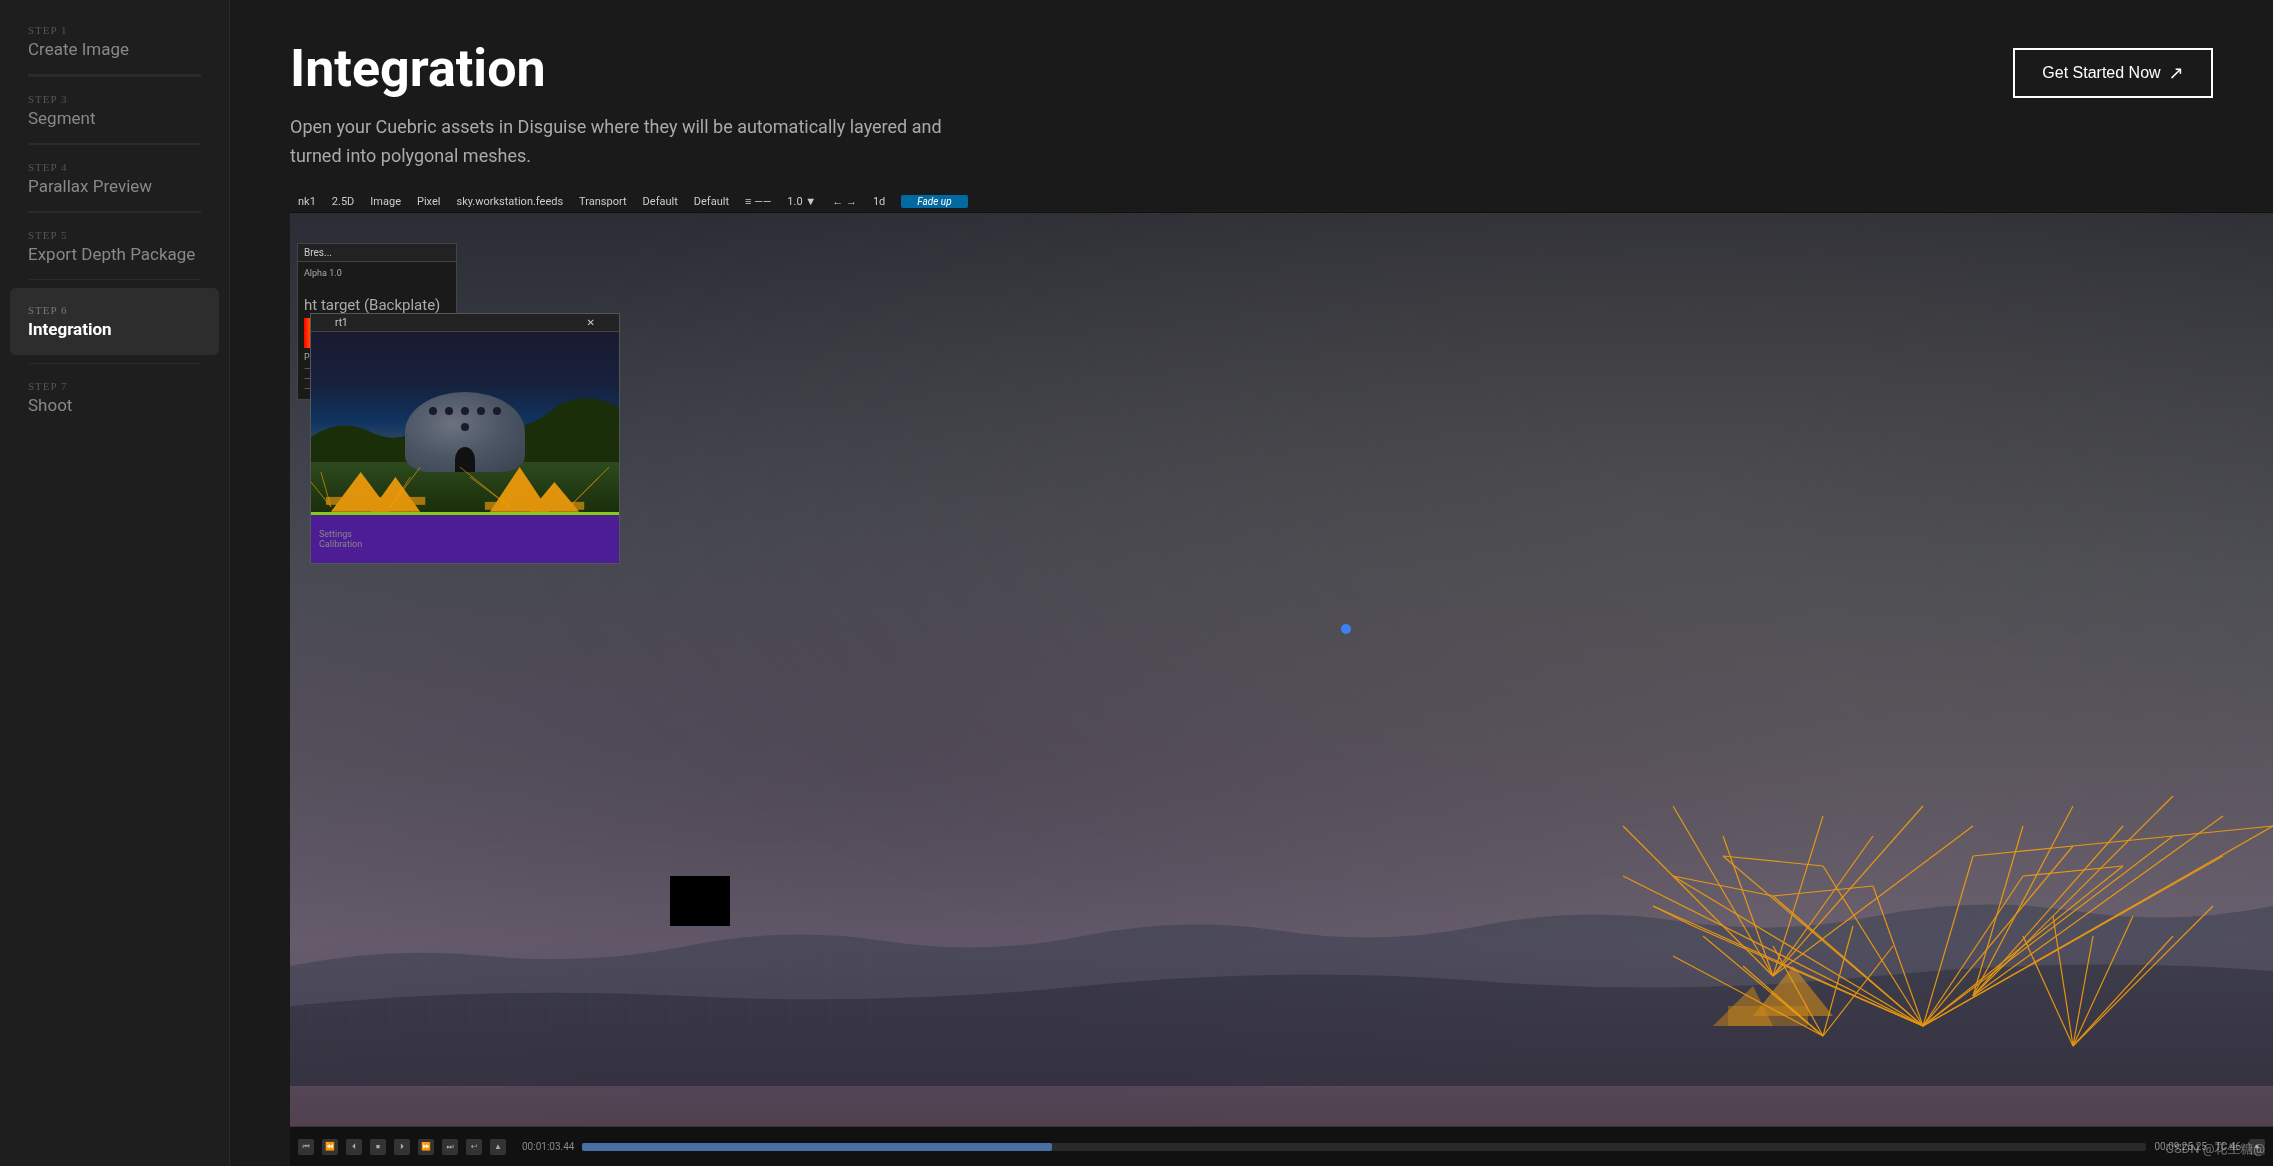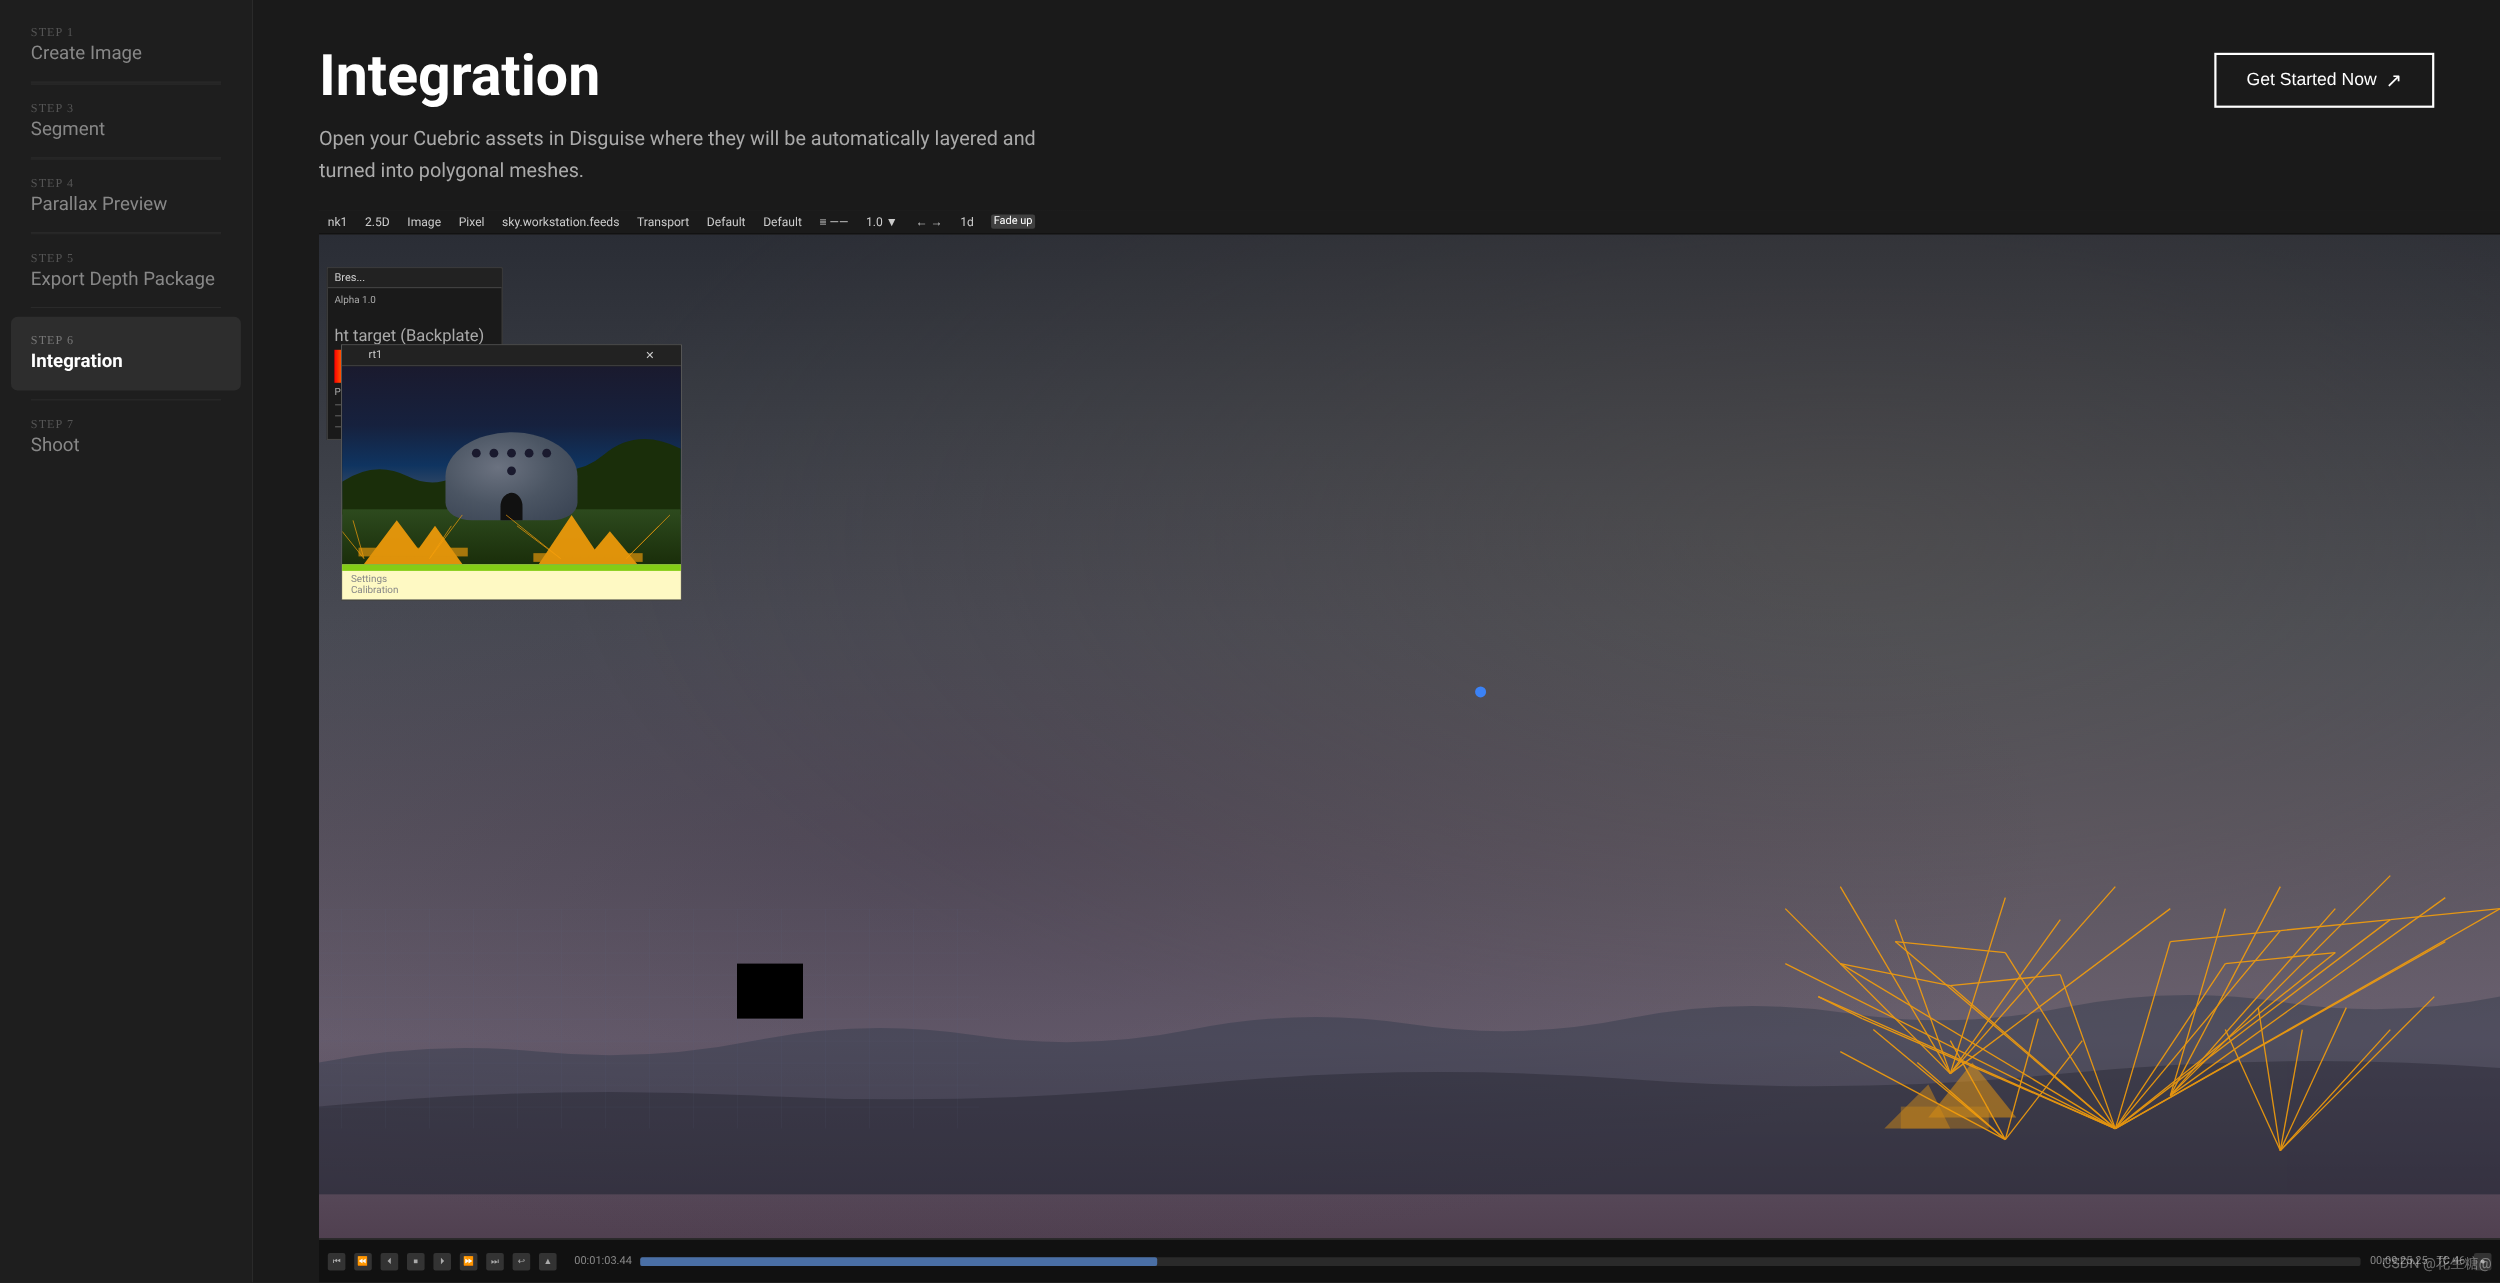--- a/index.html
+++ b/index.html
@@ -119,25 +119,26 @@
       border-bottom: 1px solid #111;
       position: relative;
       z-index: 10;
     }
 
     .dcc-menubar span {
       cursor: pointer;
     }
 
     .dcc-menubar .green-btn {
-      background: #404040;
+      background: #0369a1;
       color: #fff;
-      padding: 1px 2px;
+      padding: 1px 16px;
       border-radius: 2px;
       font-size: 10px;
+      font-style: italic;
     }
 
     
     .dcc-viewport {
       position: absolute;
       top: 22px;
       left: 0;
       right: 0;
       bottom: 40px;
       background: #333;
@@ -275,25 +276,25 @@
 
     .ground-green {
       width: 100%;
       height: 50px;
       background: linear-gradient(180deg, #2d4a1e, #1a2e0a);
       position: absolute;
       bottom: 0;
     }
 
     .viewport-footer {
-      padding: 3px 8px;
+      padding: 14px 8px;
       font-size: 9px;
       color: #888;
-      background: #fef9c3;
-      border-top: 6px solid #84cc16;
+      background: #4c1d95;
+      border-top: 3px solid #84cc16;
     }
 
     
     .black-box {
       position: absolute;
       width: 60px;
       height: 50px;
       background: #000;
       bottom: 200px;
       left: 380px;

